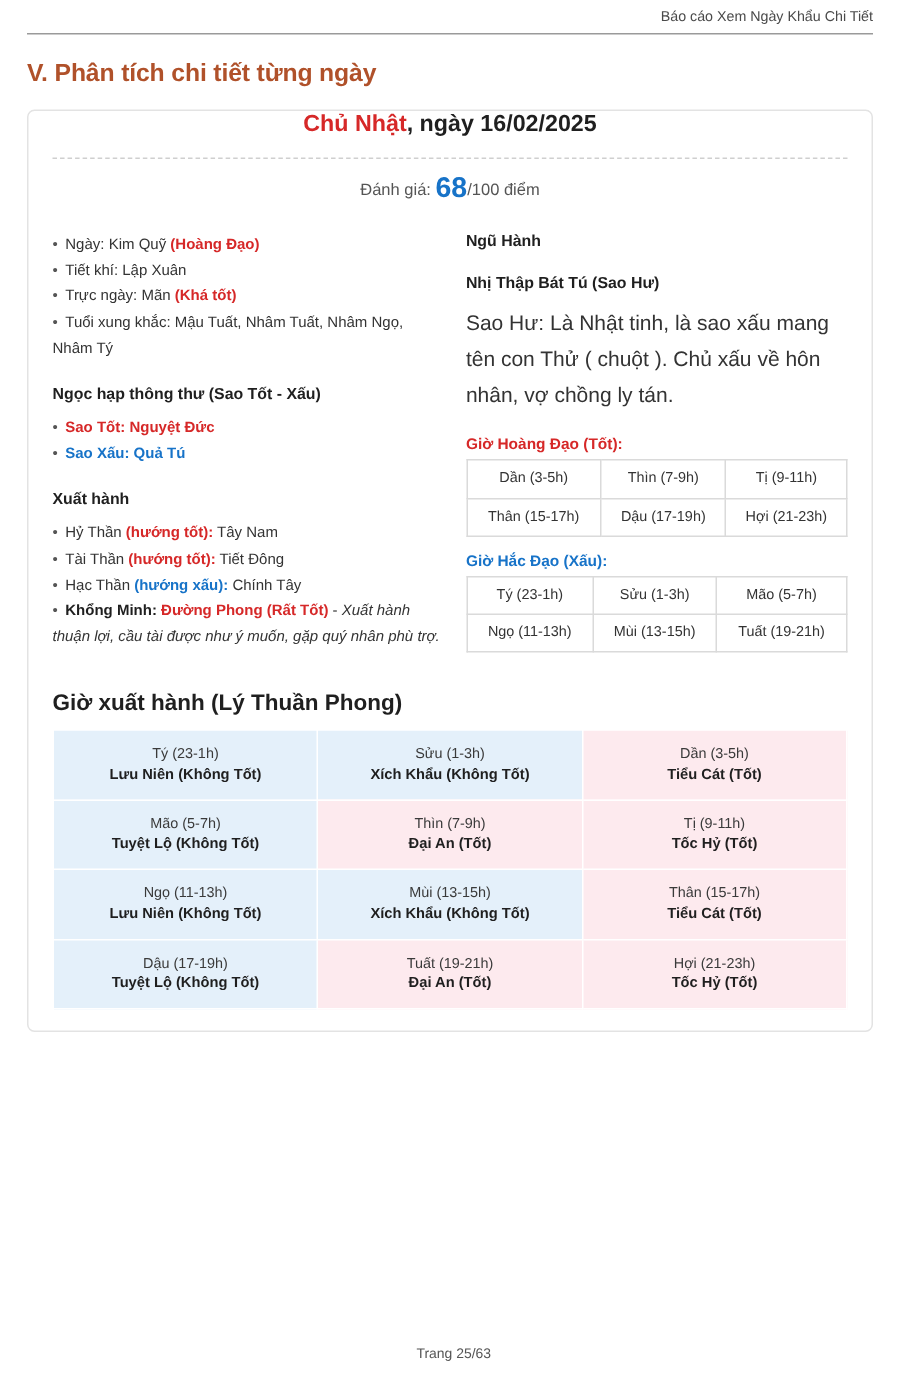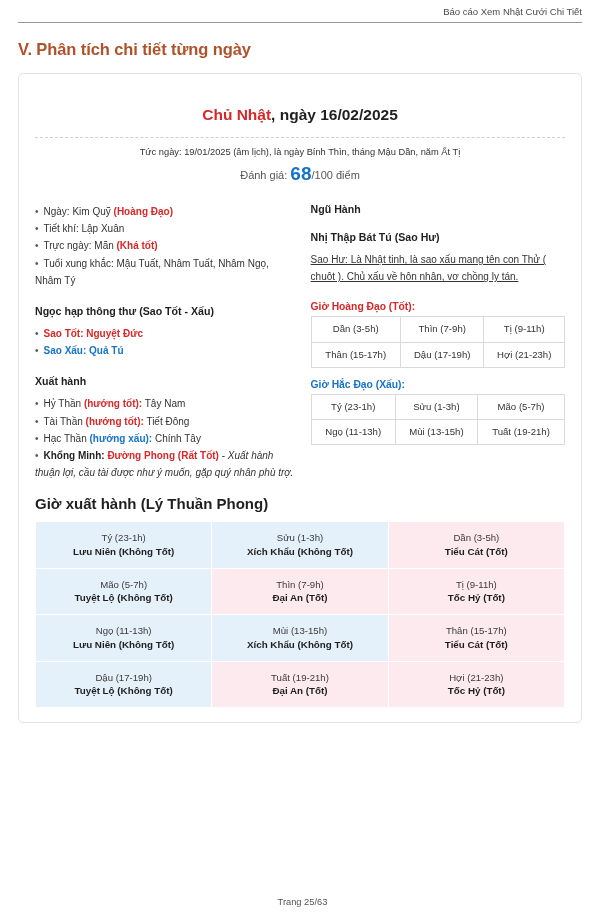--- a/index.html
+++ b/index.html
@@ -31,21 +31,21 @@
     color: #b0512a;
     letter-spacing: -0.1px;
   }
 
   
   .day-card {
     margin-top: 14px;
     border: 1px solid #e3e3e3;
     border-radius: 5px;
     background: #fff;
-    padding: 32px 16px 14px 16px;
+    padding: 0 16px 14px 16px;
   }
   .day-title {
     text-align: center;
     font-size: 15.5px;
     font-weight: bold;
     color: #1f1f1f;
     margin-bottom: 13px;
   }
   .day-title .dow { color: #d62828; }
 
@@ -102,25 +102,24 @@
     content: "\2022";
     color: #555;
     margin-right: 5px;
   }
   .red { color: #d62828; font-weight: bold; }
   .blue { color: #1773c8; font-weight: bold; }
   .bold { font-weight: bold; color: #1f1f1f; }
   .ital { font-style: italic; color: #333; }
 
   .para {
-    font-size: 10px;
+    font-size: 14px;
     line-height: 1.72;
     color: #333;
     margin: 0;
-    text-decoration: underline;
   }
 
   
   .hr-cap {
     font-size: 10.3px;
     font-weight: bold;
     margin: 0 0 4px 0;
   }
   .hr-cap.good { color: #d62828; }
   .hr-cap.bad  { color: #1773c8; }
@@ -172,34 +171,33 @@
     font-size: 9.3px;
     color: #555;
   }
 </style>
 </head>
 <body>
 
 <div class="page">
 
   <div class="doc-header">
-    <span>Báo cáo Xem Nhật Cưới Chi Tiết</span>
+    <span>Báo cáo Xem Ngày Khẩu Chi Tiết</span>
   </div>
 
   <h2 class="section-title">V. Phân tích chi tiết từng ngày</h2>
 
   <div class="day-card">
 
     <div class="day-title">
       <span class="dow">Chủ Nhật</span><span>, ngày 16/02/2025</span>
     </div>
 
     <hr class="dashed-rule">
 
-    <div class="lunar-line">Tức ngày: 19/01/2025 (âm lịch), là ngày Bính Thìn, tháng Mậu Dần, năm Ất Tị</div>
 
     <div class="score-line">
       <span>Đánh giá:</span>
       <span class="score">68</span><span>/100 điểm</span>
     </div>
 
     <div class="cols">
 
       <div class="col-l">
 

